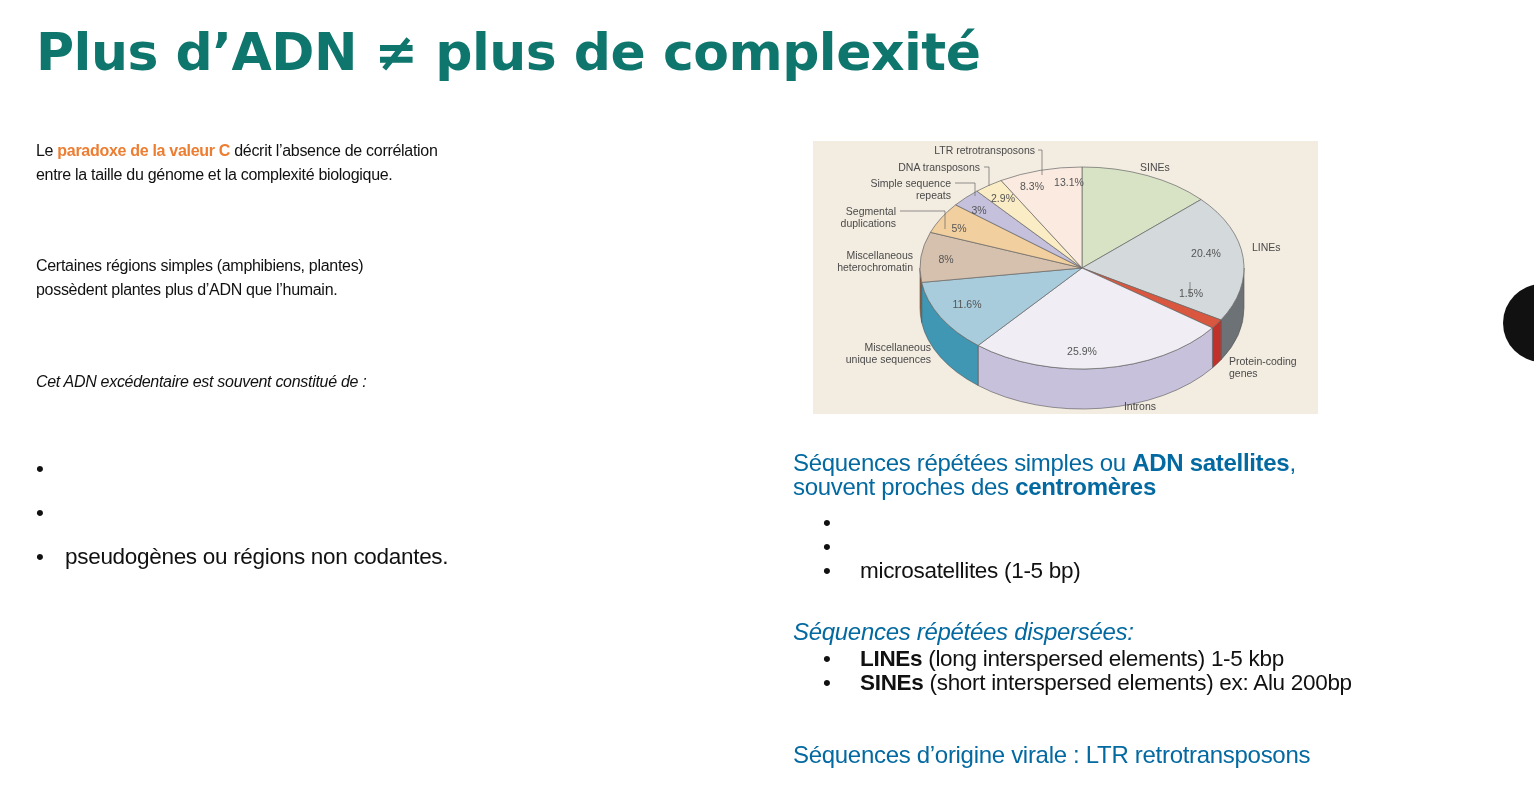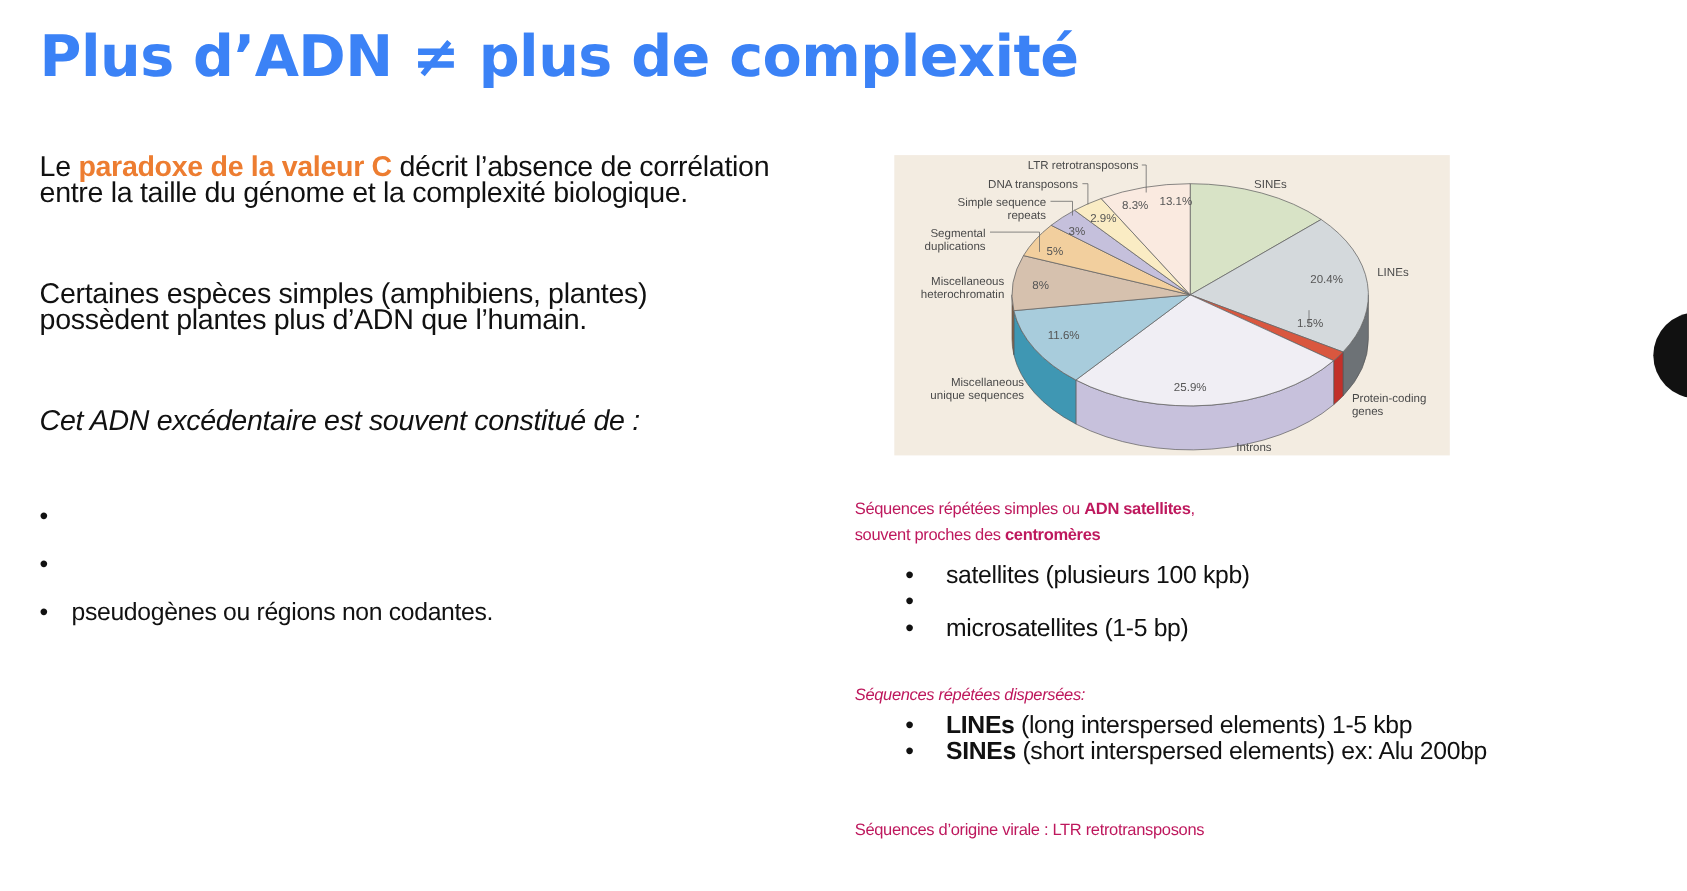--- a/index.html
+++ b/index.html
@@ -2,44 +2,44 @@
 <html><head>
 <meta charset="utf-8">
 <style>
   html, body { margin: 0; padding: 0; }
   body {
     width: 1534px; height: 810px; background: #ffffff; position: relative; overflow: hidden;
     font-family: "Liberation Sans", "DejaVu Sans", sans-serif; color: #111111;
   }
   .title {
     position: absolute; left: 36px; top: 22px; margin: 0;
-    font-size: 52px; font-weight: bold; letter-spacing: -0.5px; color: #3b82f6;
+    font-size: 52px; font-weight: bold; letter-spacing: -0.5px; color: #0f766e;
     font-family: "DejaVu Sans", "Liberation Sans", sans-serif;
   }
   .para {
-    position: absolute; left: 36px; margin: 0; font-size: 26px; line-height: 24px;
+    position: absolute; left: 36px; margin: 0; font-size: 16px; line-height: 24px;
     letter-spacing: -0.3px; color: #111;
   }
   .accent { color: #ED7D31; font-weight: bold; }
   .bullets {
     position: absolute; left: 36px; top: 452px; margin: 0; padding: 0; list-style: none;
     font-size: 22.5px; letter-spacing: -0.3px;
   }
   .bullets li { height: 44px; line-height: 34px; display: flex; }
   .bullets .dot { width: 29px; flex: none; }
   .figure {
     position: absolute; left: 813px; top: 141px; width: 505px; height: 273px;
     background: #f3ece1;
   }
   .figure svg { position: absolute; left: 0; top: 0; }
   .fig-label { font-family: "Liberation Sans", sans-serif; font-size: 10.5px; fill: #4a4a4a; }
   .fig-pct { font-family: "Liberation Sans", sans-serif; font-size: 10.5px; fill: #555; }
   .right-text {
-    position: absolute; left: 777px; font-size: 15px; line-height: 24px;
-    letter-spacing: -0.3px; color: #be185d; margin: 0;
+    position: absolute; left: 793px; font-size: 24px; line-height: 24px;
+    letter-spacing: -0.3px; color: #0369a1; margin: 0;
   }
   .rlist { position: absolute; left: 823px; margin: 0; padding: 0; list-style: none; font-size: 22.5px; letter-spacing: -0.3px; }
   .rlist li { height: 24px; line-height: 24px; display: flex; }
   .rlist .dot { width: 37px; flex: none; }
   b { font-weight: bold; }
   .side-tab {
     position: absolute; left: 1503px; top: 284px; width: 62px; height: 78px;
     background: #111; border-radius: 39px 0 0 39px;
   }
 </style>
@@ -47,21 +47,21 @@
 <body>
 
 <h1 class="title">Plus d’ADN ≠ plus de complexité</h1>
 
 <p class="para" style="top:139px;">
   <span>Le </span><span class="accent">paradoxe de la valeur C</span><span> décrit l’absence de corrélation</span><br>
   <span>entre la taille du génome et la complexité biologique.</span>
 </p>
 
 <p class="para" style="top:254px;">
-  <span>Certaines espèces simples (amphibiens, plantes)</span><br>
+  <span>Certaines régions simples (amphibiens, plantes)</span><br>
   <span>possèdent plantes plus d’ADN que l’humain.</span>
 </p>
 
 <p class="para" style="top:370px;font-style:italic;">Cet ADN excédentaire est souvent constitué de :</p>
 
 <ul class="bullets">
   <li>
       <span class="dot">•</span>
     </li>
   <li>
@@ -118,21 +118,20 @@
     </svg>
 </div>
 
 <p class="right-text" style="top:451px;">
   <span>Séquences répétées simples ou </span><b>ADN satellites</b><span>,</span><br>
   <span>souvent proches des </span><b>centromères</b>
 </p>
 <ul class="rlist" style="top:511px;">
   <li>
       <span class="dot">•</span>
-      <span>satellites (plusieurs 100 kpb)</span>
     </li>
   <li>
       <span class="dot">•</span>
     </li>
   <li>
       <span class="dot">•</span>
       <span>microsatellites (1-5 bp)</span>
     </li>
 </ul>
 

